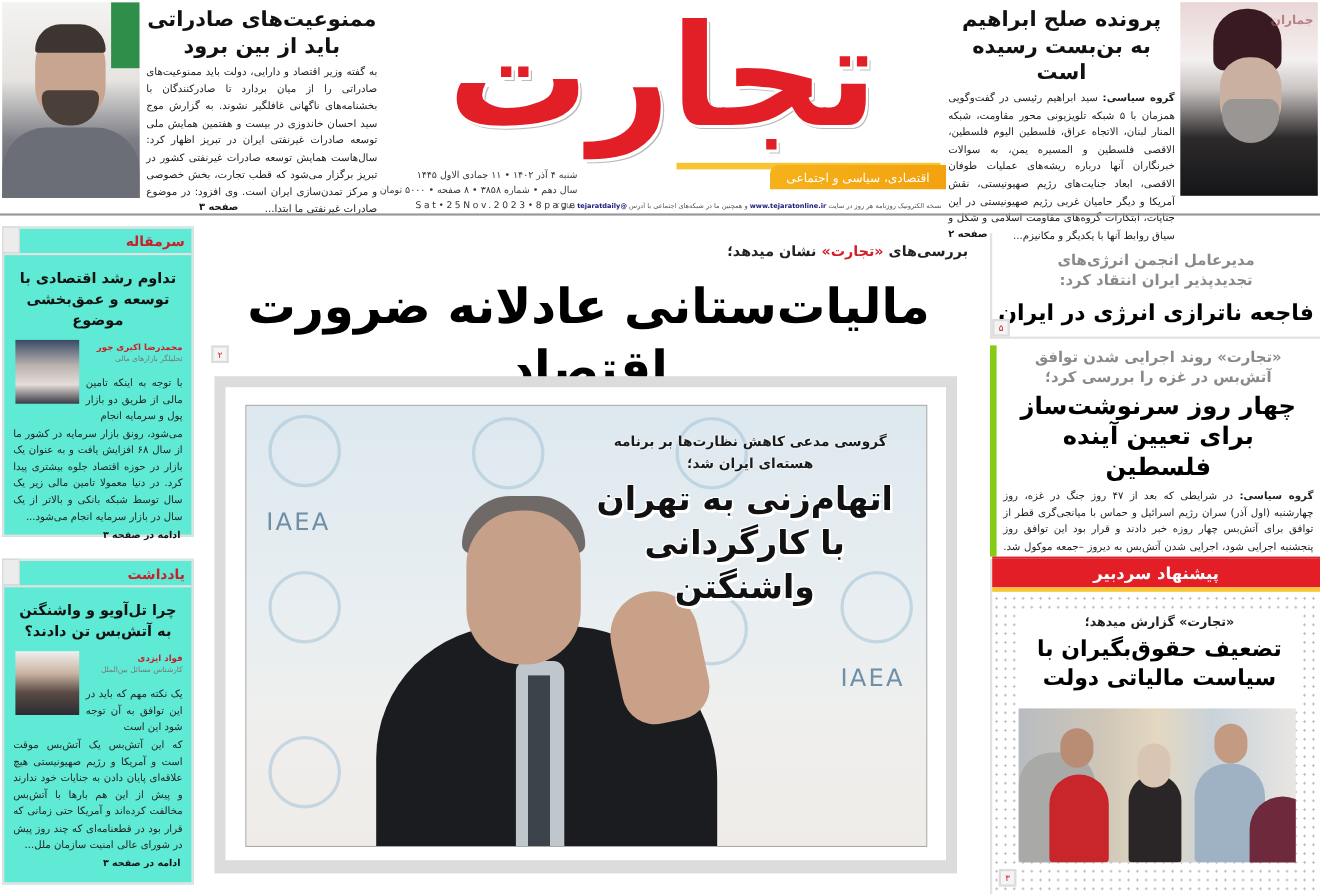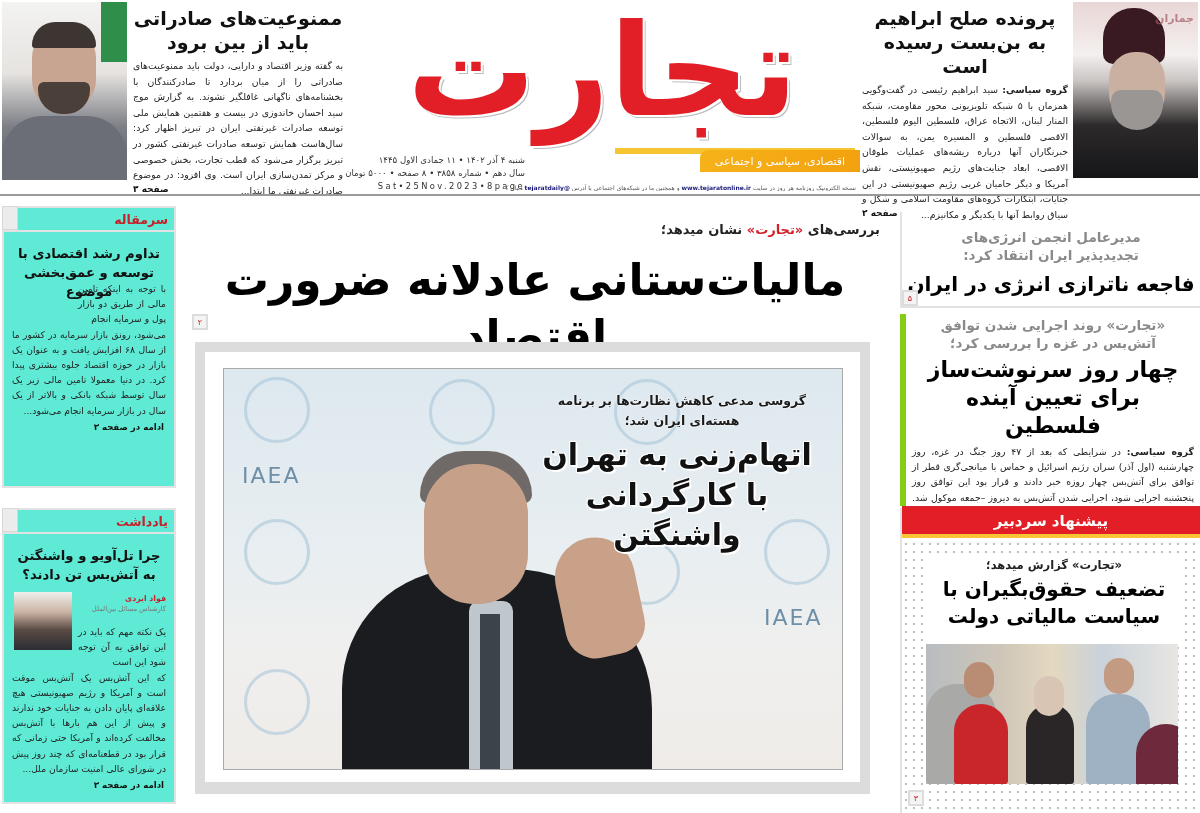--- a/index.html
+++ b/index.html
@@ -152,39 +152,46 @@
     <span>نسخه الکترونیک روزنامه هر روز در سایت</span>
     <b>www.tejaratonline.ir</b>
     <span>و همچنین ما در شبکه‌های اجتماعی با آدرس</span>
     <b>@tejaratdaily</b>
     <span>دنبال کنید</span>
   </div>
 
   <div class="abs mast-story story-export">
     <h2>ممنوعیت‌های صادراتی باید از بین برود</h2>
     <p style="margin-top:4px;">به گفته وزیر اقتصاد و دارایی، دولت باید ممنوعیت‌های صادراتی را از میان بردارد تا صادرکنندگان با بخشنامه‌های ناگهانی غافلگیر نشوند. به گزارش موج سید احسان خاندوزی در بیست و هفتمین همایش ملی توسعه صادرات غیرنفتی ایران در تبریز اظهار کرد: سال‌هاست همایش توسعه صادرات غیرنفتی کشور در تبریز برگزار می‌شود که قطب تجارت، بخش خصوصی و مرکز تمدن‌سازی ایران است. وی افزود: در موضوع صادرات غیرنفتی ما ابتدا...</p>
-    <div class="page-ref" style="margin-top:-14px;">صفحه ۳</div>
+    <div class="page-ref" style="margin-top:-14px;margin-left:48px;">صفحه ۳</div>
   </div>
 
   <div class="abs photo photo-minister">
     <div class="flag"></div>
     <div class="suit"></div>
     <div class="head"></div>
     <div class="hair"></div>
     <div class="beard"></div>
   </div>
 </div>
 <div class="abs mast-rule"></div>
 
 <div class="abs col-box box-sarmaghale">
   <div class="box-corner"></div>
   <div class="box-label-wrap">
     <span class="box-label">سرمقاله</span>
   </div>
   <div class="ed-title">تداوم رشد اقتصادی با توسعه و عمق‌بخشی موضوع</div>
+  <div class="ed-author-row">
+    <div class="ed-photo p1"></div>
+    <div class="ed-author">
+      <div class="ed-name">محمدرضا اکبری جور</div>
+      <div class="ed-role">تحلیلگر بازارهای مالی</div>
+    </div>
+  </div>
   <div class="ed-body" style="margin-top:-28px;">
     <div class="wrap-first">با توجه به اینکه تامین مالی از طریق دو بازار پول و سرمایه انجام</div>
     <div>می‌شود، رونق بازار سرمایه در کشور ما از سال ۶۸ افزایش یافت و به عنوان یک بازار در حوزه اقتصاد جلوه بیشتری پیدا کرد. در دنیا معمولا تامین مالی زیر یک سال توسط شبکه بانکی و بالاتر از یک سال در بازار سرمایه انجام می‌شود...</div>
   </div>
   <div class="ed-cont">ادامه در صفحه ۳</div>
 </div>
 
 <div class="abs col-box box-yaddasht">
   <div class="box-corner"></div>
   <div class="box-label-wrap">

